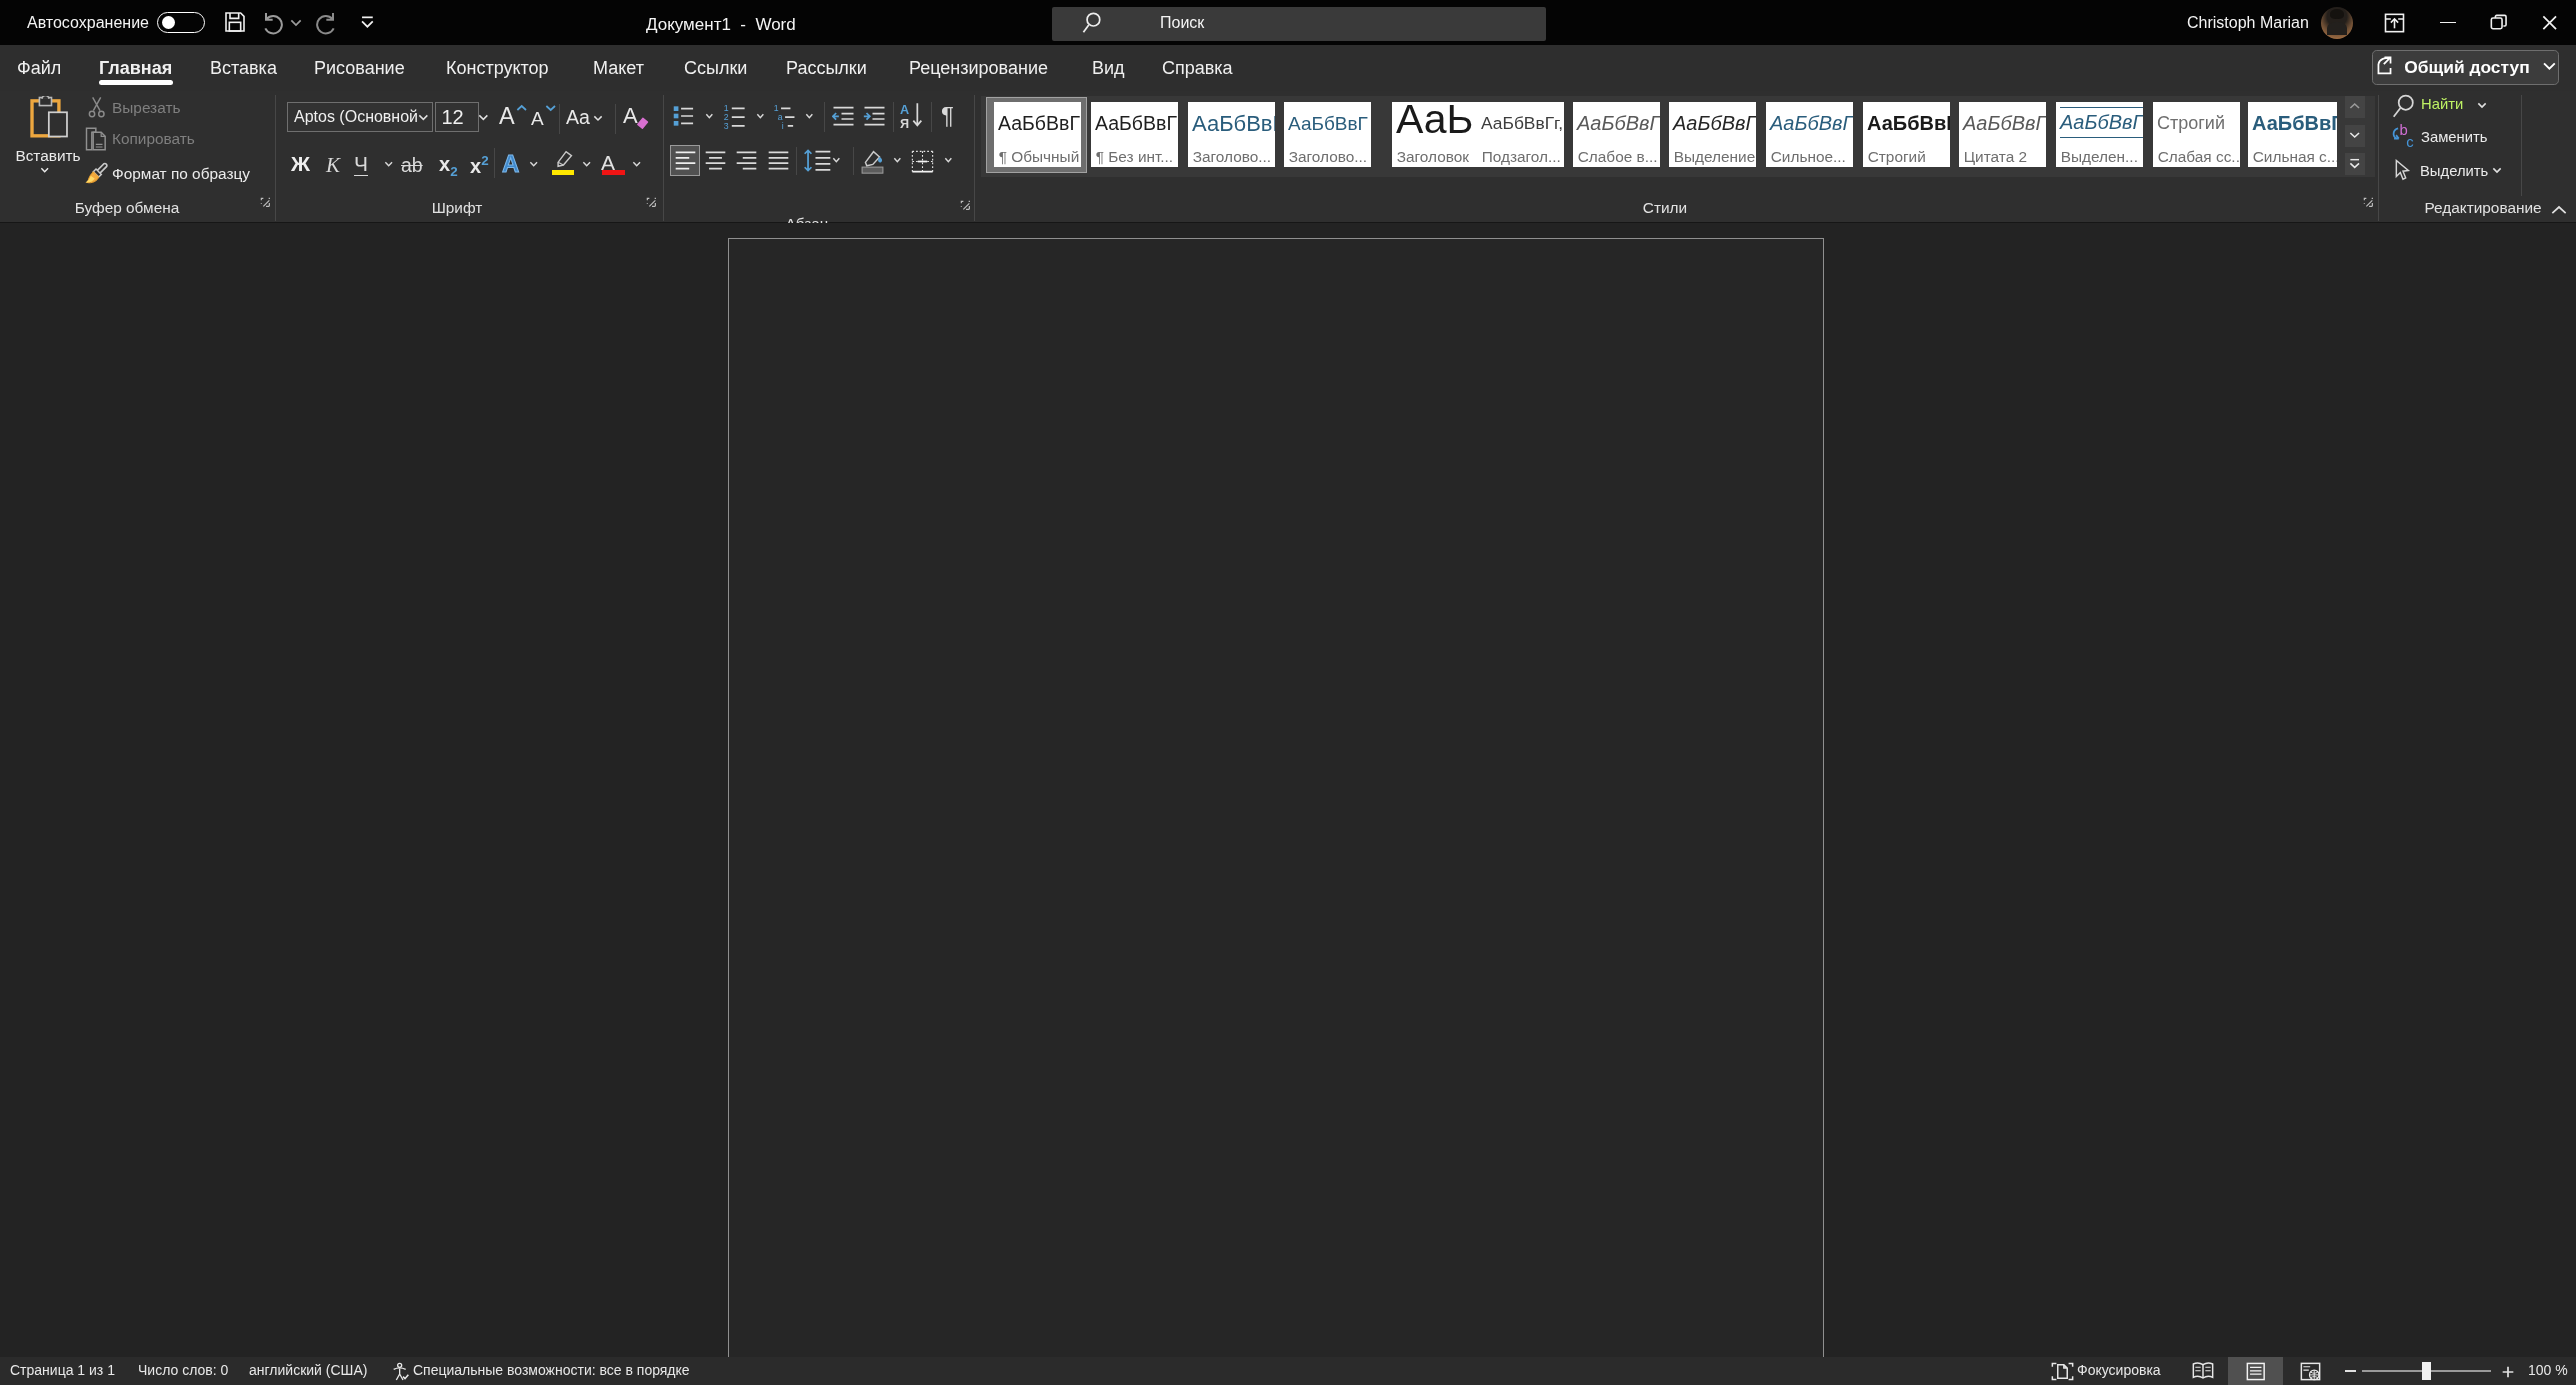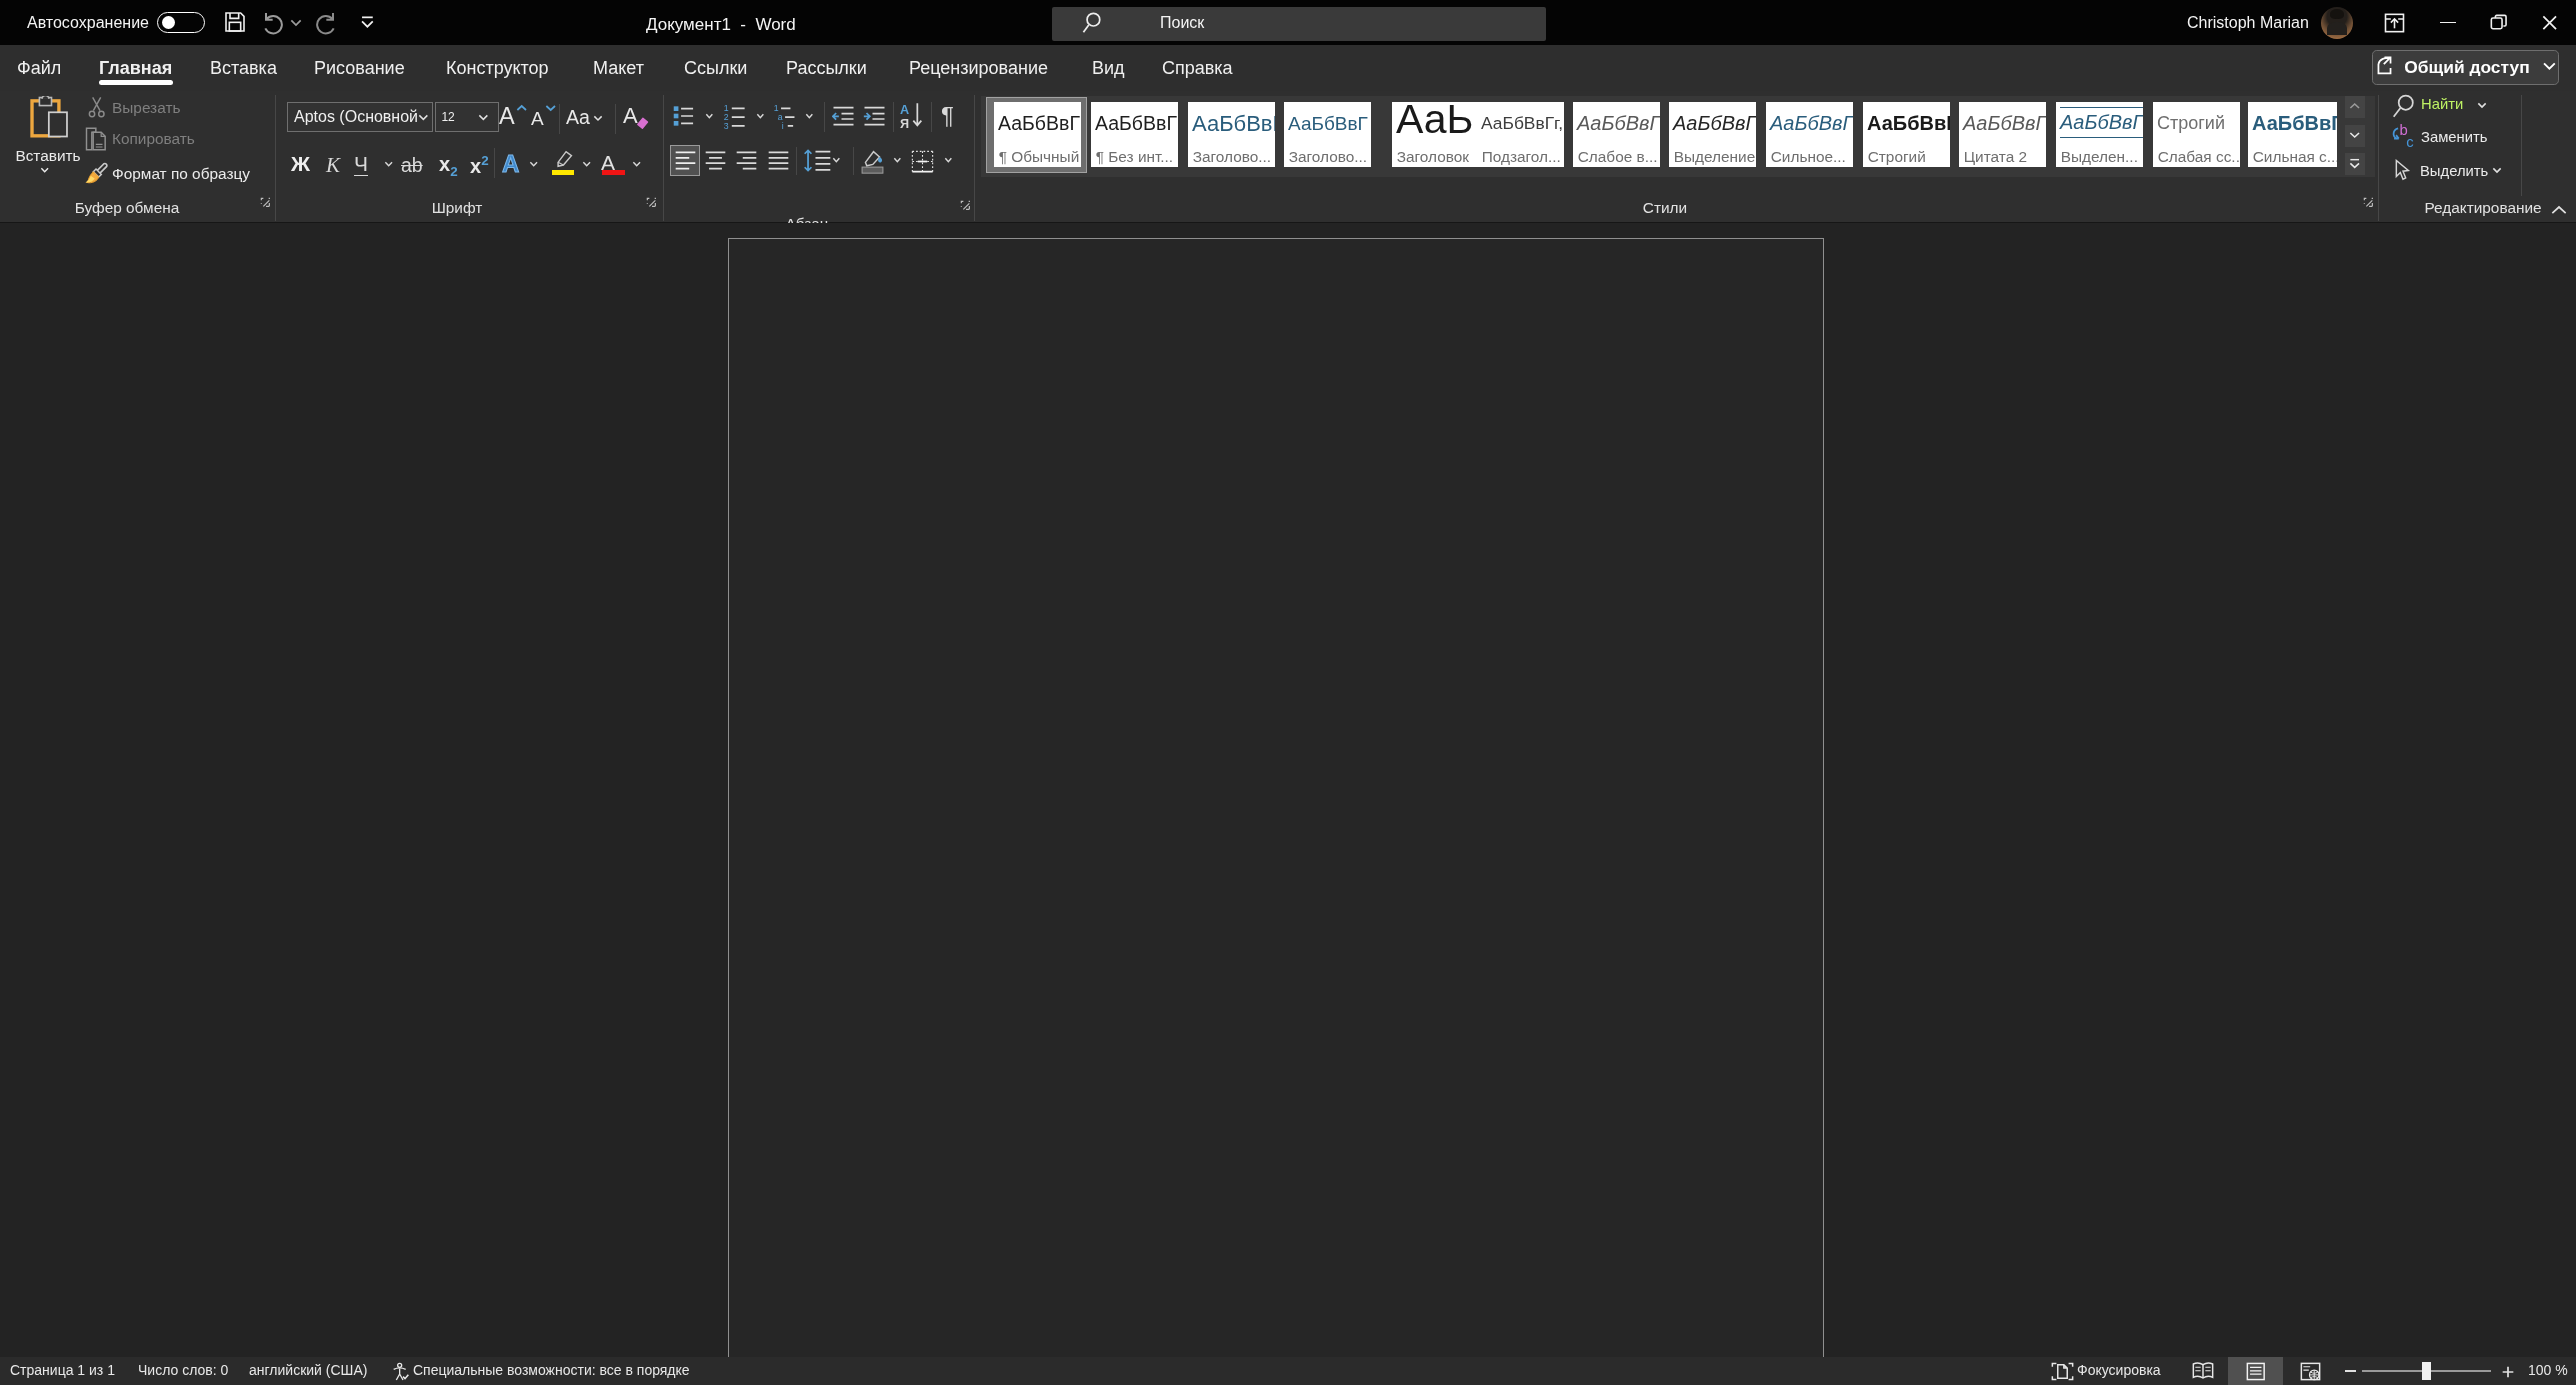--- a/index.html
+++ b/index.html
@@ -174,22 +174,22 @@
       <path d="M2 5 v-3 h3 M13 2 h1 v1 M2 9 v1 M5 14 l9 -9 M14 14 h-5 M14 14 v-5" stroke="#bdbdbd" stroke-width="1.8" fill="none"></path>
     </svg>
     <div class="vsep" style="left:275px; top:4px; height:126px;"></div>
 
     <div class="abs" style="left:287px; top:11.4px; width:146px; height:30px; background:#323232;
       border:1.3px solid #6f6f6f; color:#f0f0f0; font-size:17.4px; display:flex; align-items:center;
       padding-left:6px; white-space:nowrap; overflow:hidden; font-size:16px;">Aptos (Основной</div>
     <svg class="chev" style="left:418px; top:23px;" width="10.7" height="7.4" viewBox="0 0 16 11">
       <path d="M2 2 l6 6 l6 -6" fill="none" stroke="#e0e0e0" stroke-width="2.2"></path>
     </svg>
-    <div class="abs" style="left:435px; top:11.4px; width:64px; height:30px; background:#323232;
-      border:1.3px solid #6f6f6f; color:#f0f0f0; font-size:12px; display:flex; align-items:center;
+    <div class="abs" style="left:435px; top:11.4px; width:44px; height:30px; background:#323232;
+      border:1.3px solid #6f6f6f; color:#f0f0f0; font-size:20px; display:flex; align-items:center;
       padding-left:5.4px;">12</div>
     <svg class="chev" style="left:478px; top:23px;" width="10.7" height="7.4" viewBox="0 0 16 11">
       <path d="M2 2 l6 6 l6 -6" fill="none" stroke="#e0e0e0" stroke-width="2.2"></path>
     </svg>
 
     <div class="abs" style="left:499px; top:12px; color:#e8e8e8; font-size:23.5px;">А</div>
     <svg class="abs" style="left:516px; top:12.7px;" width="11.4" height="8" viewBox="0 0 17 12">
       <path d="M2 9 l6.5 -6 l6.5 6" fill="none" stroke="#55a0d6" stroke-width="2.6"></path>
     </svg>
     <div class="abs" style="left:531px; top:17px; color:#e8e8e8; font-size:19px;">А</div>

